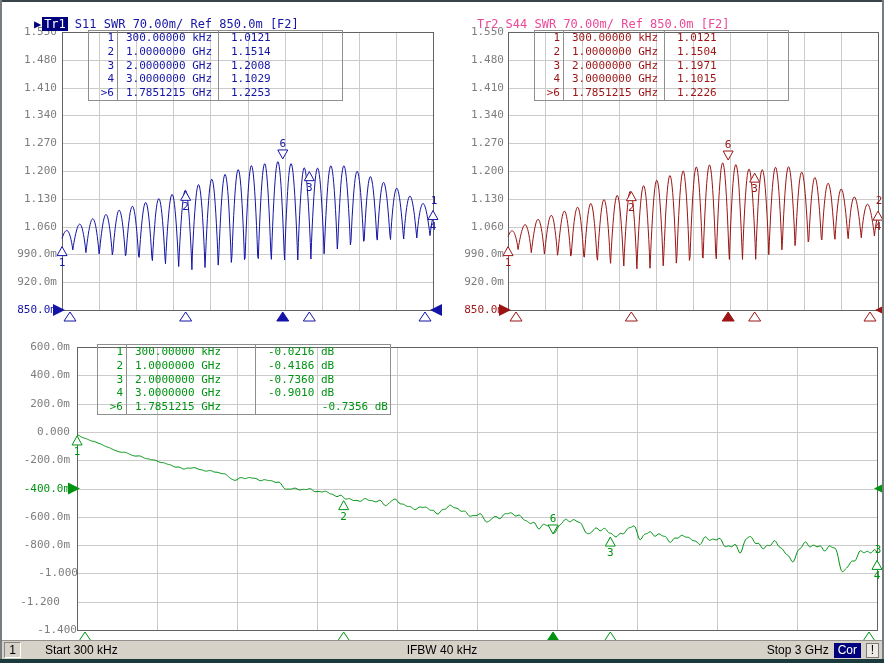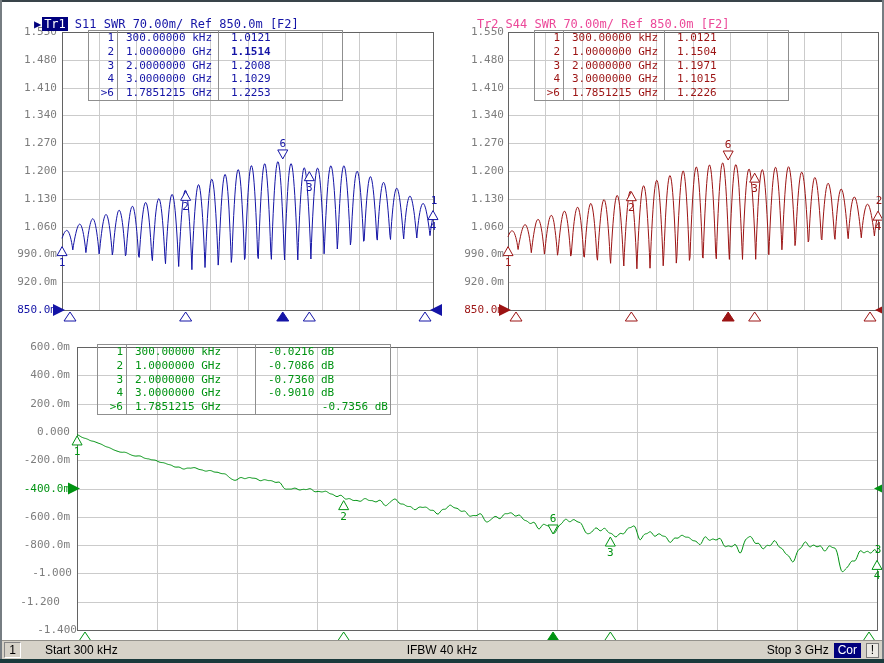--- a/index.html
+++ b/index.html
@@ -118,21 +118,21 @@
     <div class="ytick" style="left: -3px; top: 108.4px;">1.340</div>
     <div class="ytick" style="left: -3px; top: 136.2px;">1.270</div>
     <div class="ytick" style="left: -3px; top: 164px;">1.200</div>
     <div class="ytick" style="left: -3px; top: 191.8px;">1.130</div>
     <div class="ytick" style="left: -3px; top: 219.6px;">1.060</div>
     <div class="ytick" style="left: -3px; top: 247.4px;">990.0m</div>
     <div class="ytick" style="left: -3px; top: 275.2px;">920.0m</div>
     <div class="ytick" style="left: -3px; top: 303px; color: rgb(20, 20, 166);">850.0m</div>
     <div class="mtable" style="left: 88px; top: 30px; width: 253px; color: rgb(20, 20, 166);">
       <div class="mrow"><span class="mc0" style="width: 29px;">1</span><span class="mc1" style="width: 101px;">300.00000 kHz</span><span class="mc2" style="width: 121px;">1.0121</span></div>
-      <div class="mrow"><span class="mc0" style="width: 29px;">2</span><span class="mc1" style="width: 101px;">1.0000000 GHz</span><span class="mc2" style="width: 121px; font-weight: bold;">1.1514</span></div>
+      <div class="mrow"><span class="mc0" style="width: 29px;">2</span><span class="mc1" style="width: 101px;">1.0000000 GHz</span><span class="mc2" style="width: 121px;">1.1514</span></div>
       <div class="mrow"><span class="mc0" style="width: 29px;">3</span><span class="mc1" style="width: 101px;">2.0000000 GHz</span><span class="mc2" style="width: 121px;">1.2008</span></div>
       <div class="mrow"><span class="mc0" style="width: 29px;">4</span><span class="mc1" style="width: 101px;">3.0000000 GHz</span><span class="mc2" style="width: 121px;">1.1029</span></div>
       <div class="mrow"><span class="mc0" style="width: 29px;">&gt;6</span><span class="mc1" style="width: 101px;">1.7851215 GHz</span><span class="mc2" style="width: 121px;">1.2253</span></div>
     </div>
     <svg width="402" height="310" class="plot" style="left:492px;top:16px;">
       <g transform="translate(16,16)">
         <line x1="0" y1="0" x2="0" y2="278" stroke="#cbcbcb" shape-rendering="crispEdges"></line>
         <line x1="0" y1="0" x2="370" y2="0" stroke="#cbcbcb" shape-rendering="crispEdges"></line>
         <line x1="37" y1="0" x2="37" y2="278" stroke="#cbcbcb" shape-rendering="crispEdges"></line>
         <line x1="0" y1="28" x2="370" y2="28" stroke="#cbcbcb" shape-rendering="crispEdges"></line>
@@ -241,23 +241,23 @@
       </g>
     </svg>
     <div class="ytick" style="left: 10px; top: 340px;">600.0m</div>
     <div class="ytick" style="left: 10px; top: 368.3px;">400.0m</div>
     <div class="ytick" style="left: 10px; top: 396.6px;">200.0m</div>
     <div class="ytick" style="left: 10px; top: 424.9px;">0.000</div>
     <div class="ytick" style="left: 10px; top: 453.2px;">-200.0m</div>
     <div class="ytick" style="left: 10px; top: 481.5px; color: rgb(0, 147, 18);">-400.0m</div>
     <div class="ytick" style="left: 10px; top: 509.8px;">-600.0m</div>
     <div class="ytick" style="left: 10px; top: 538.1px;">-800.0m</div>
-    <div class="ytick" style="left: 12px; top: 566.4px;">-1.000</div>
+    <div class="ytick" style="left: 18px; top: 566.4px;">-1.000</div>
     <div class="ytick" style="left: 10px; top: 594.7px; text-align: center;">-1.200</div>
     <div class="ytick" style="left: 17px; top: 623px;">-1.400</div>
     <div class="mtable" style="left: 97px; top: 344px; width: 292px; color: rgb(0, 147, 18);">
       <div class="mrow"><span class="mc0" style="width: 29px;">1</span><span class="mc1" style="width: 129px;">300.00000 kHz</span><span class="mc2" style="width: 132px;">-0.0216 dB</span></div>
-      <div class="mrow"><span class="mc0" style="width: 29px;">2</span><span class="mc1" style="width: 129px;">1.0000000 GHz</span><span class="mc2" style="width: 132px;">-0.7086 dB</span></div>
+      <div class="mrow"><span class="mc0" style="width: 29px;">2</span><span class="mc1" style="width: 129px;">1.0000000 GHz</span><span class="mc2" style="width: 132px;">-0.4186 dB</span></div>
       <div class="mrow"><span class="mc0" style="width: 29px;">3</span><span class="mc1" style="width: 129px;">2.0000000 GHz</span><span class="mc2" style="width: 132px;">-0.7360 dB</span></div>
       <div class="mrow"><span class="mc0" style="width: 29px;">4</span><span class="mc1" style="width: 129px;">3.0000000 GHz</span><span class="mc2" style="width: 132px;">-0.9010 dB</span></div>
       <div class="mrow"><span class="mc0" style="width: 29px;">&gt;6</span><span class="mc1" style="width: 129px;">1.7851215 GHz</span><span class="mc2" style="width: 132px; text-align: right;">-0.7356 dB</span></div>
     </div>
   </div>
 
 </body></html>

